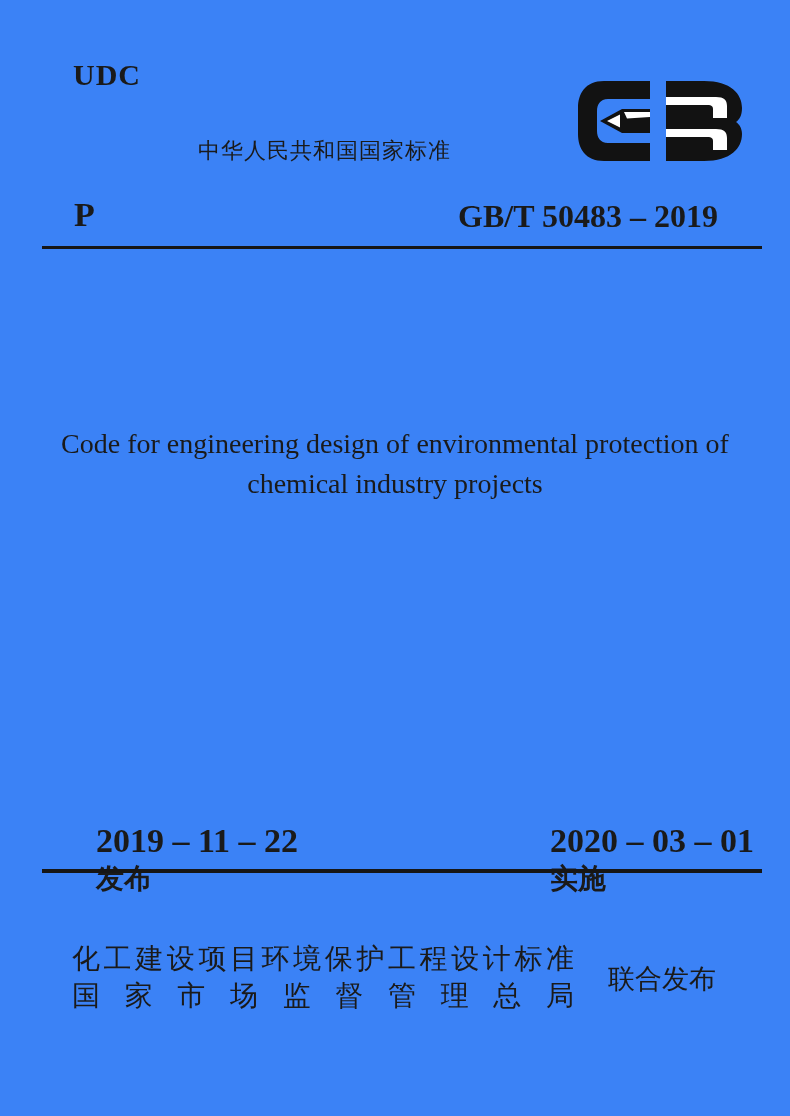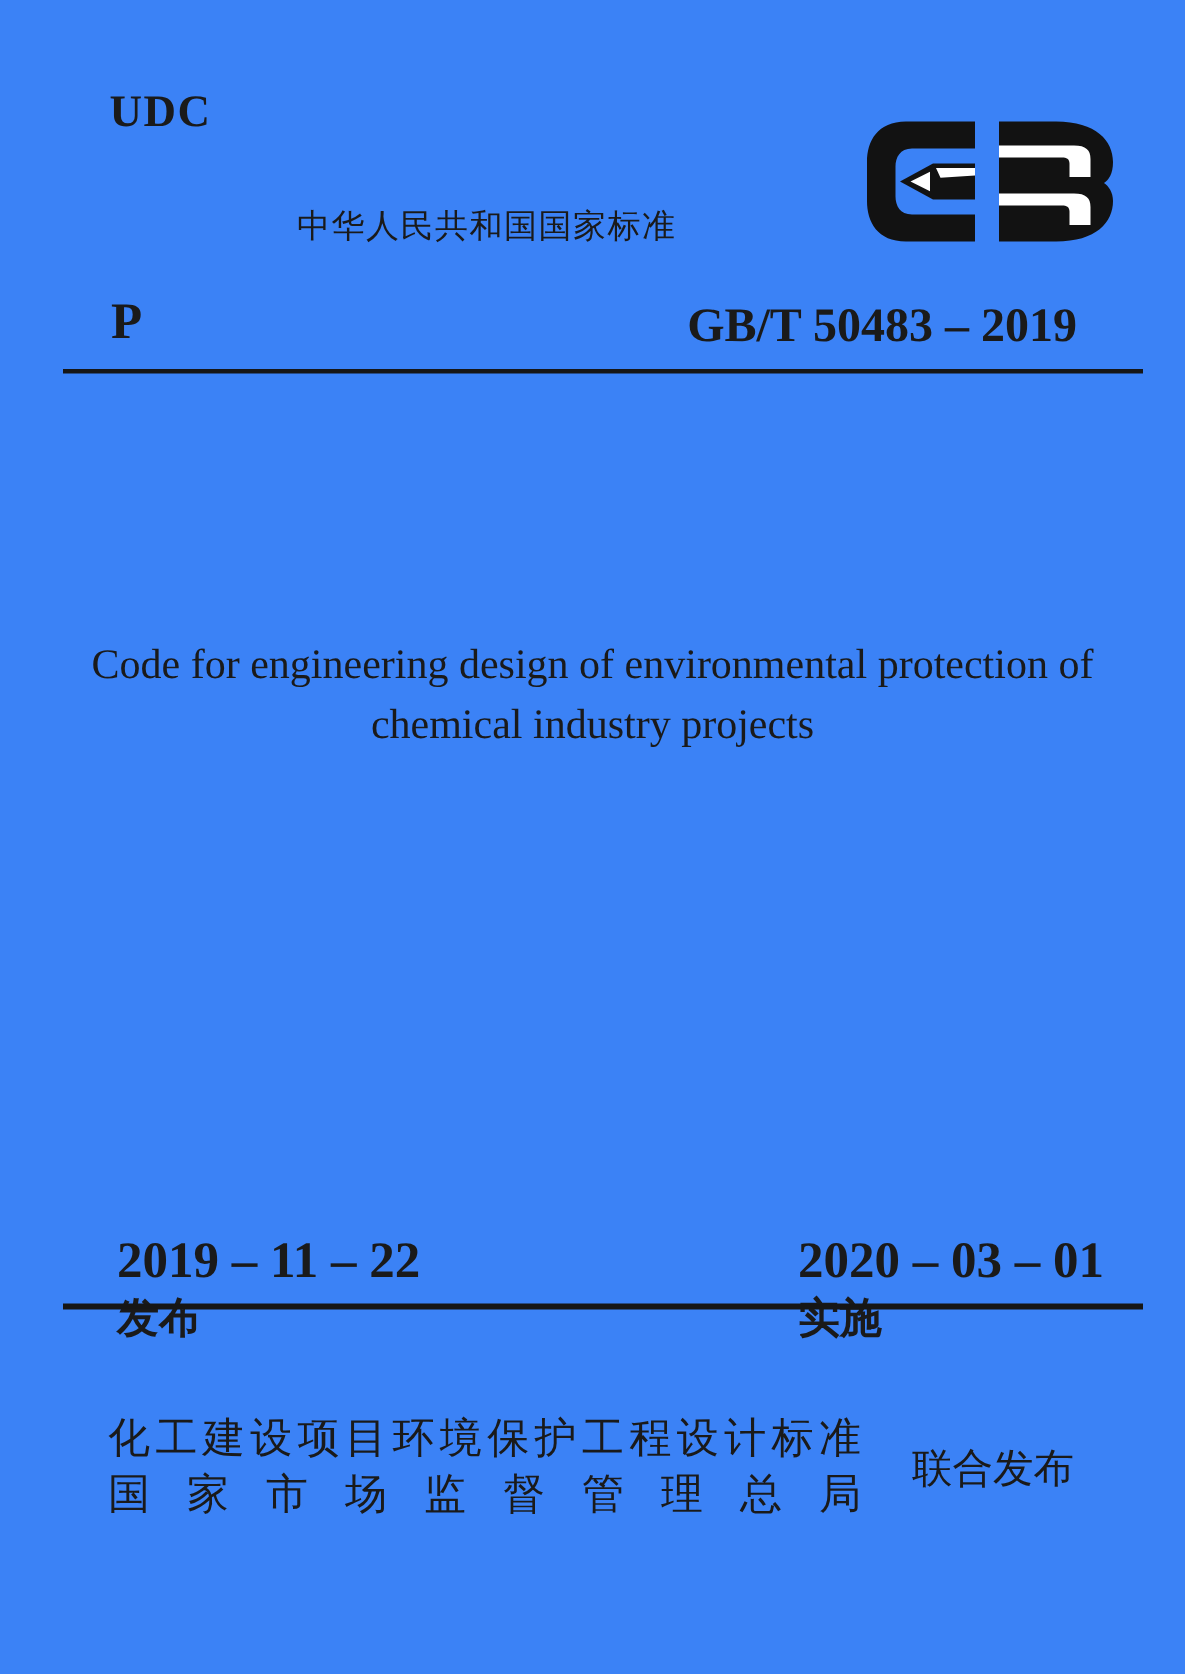--- a/index.html
+++ b/index.html
@@ -56,21 +56,21 @@
     position:absolute;top:822px;
     display:flex;align-items:baseline;white-space:nowrap;
   }
   .date-group.issue{left:60px;flex-direction:column;}
   .date-group.impl{right:72px;flex-direction:column;}
   .date-value{
     font-size:34px;font-weight:bold;font-family:"Liberation Serif", serif;
   }
   .date-label{
     font-family:"Liberation Sans", sans-serif;
-    font-size:28px;font-weight:bold;margin-left:18px;
+    font-size:28px;font-weight:bold;margin-left:36px;
   }
   
   .issuers{
     position:absolute;left:72px;top:940px;width:502px;
     font-family:"Liberation Sans", sans-serif;
     font-size:28px;font-weight:500;line-height:37px;
   }
   .issuer-line{
     text-align:justify;
     text-align-last:justify;

